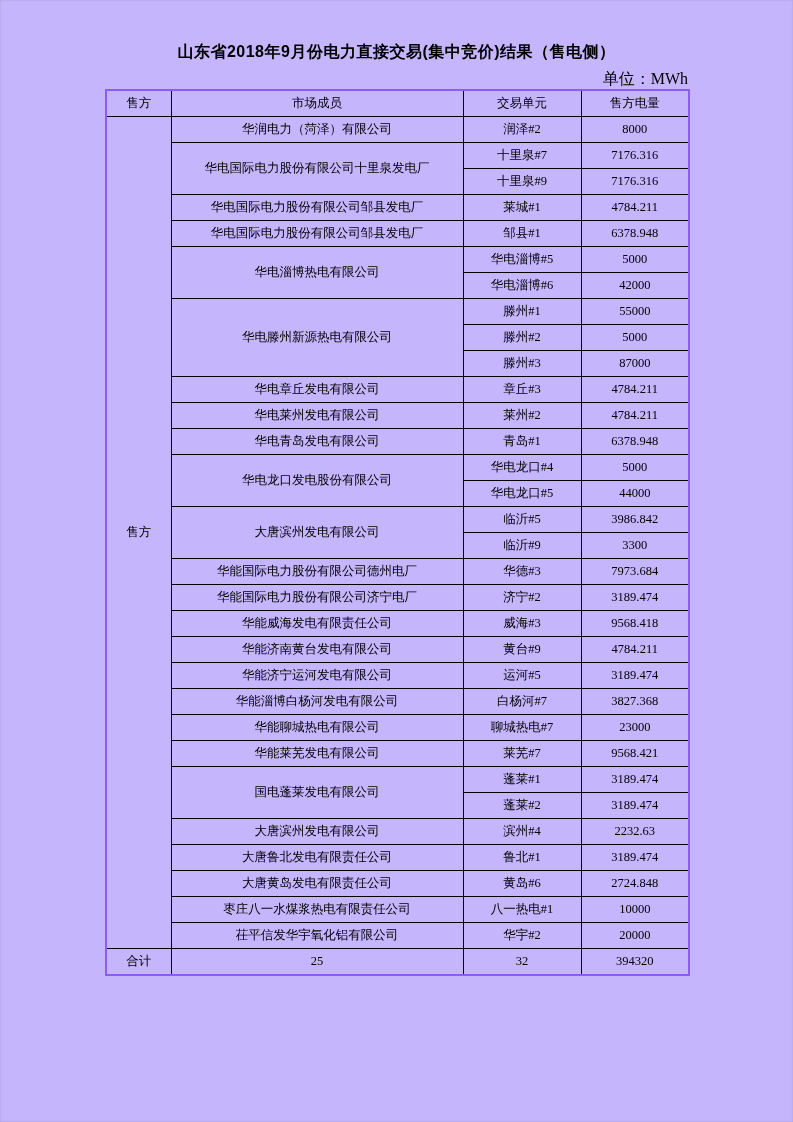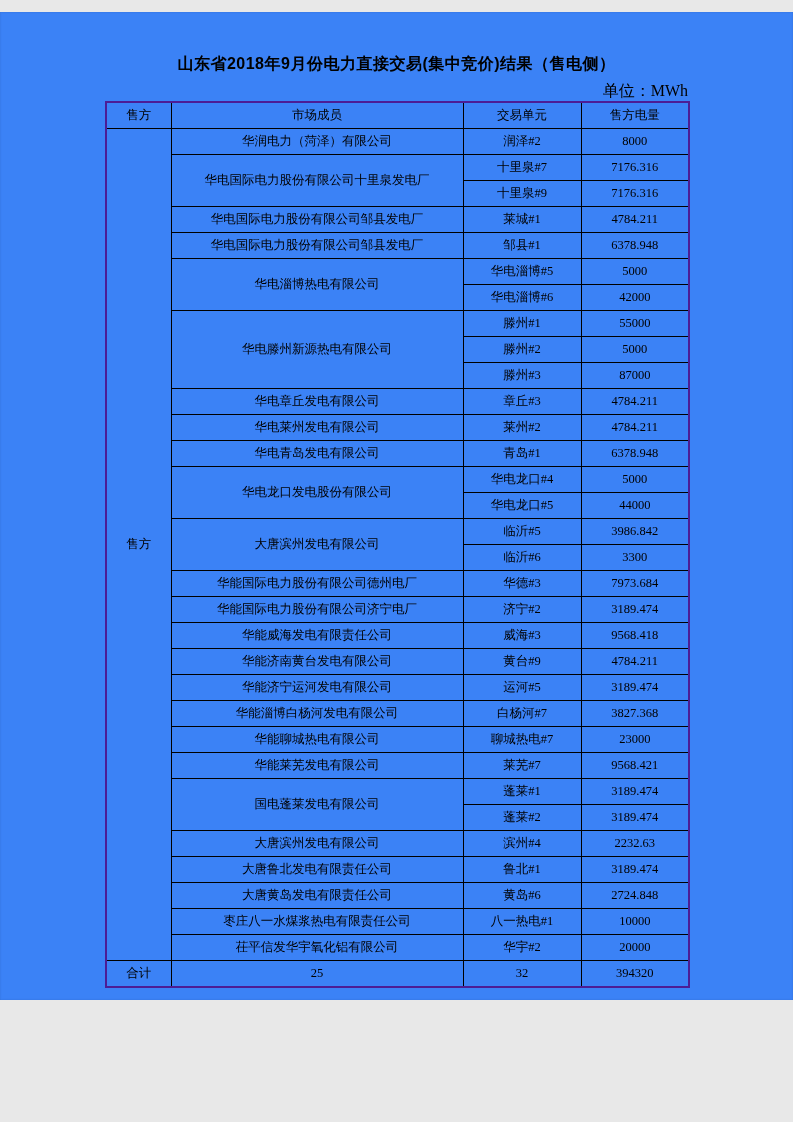--- a/index.html
+++ b/index.html
@@ -3,23 +3,23 @@
 <meta charset="utf-8">
 <style>
   html, body {
     margin: 0;
     padding: 0;
     background: #e8e8e8;
   }
   .page {
     position: relative;
     width: 793px;
-    height: 988px;
-    margin: 12px auto;
-    background: #3b82f6;
+    height: 1122px;
+    margin: 0 auto;
+    background: #c4b5fd;
     color: #000000;
     font-family: "Liberation Serif", "DejaVu Serif", serif;
     overflow: hidden;
     box-shadow: inset 0 0 2px rgba(0,0,0,0.15);
   }
   .title {
     position: absolute;
     top: 42px;
     left: 0;
     right: 0;
@@ -35,21 +35,21 @@
     right: 105px;
     font-size: 16px;
   }
   table.results {
     position: absolute;
     top: 89px;
     left: 105px;
     width: 583px;
     border-collapse: collapse;
     table-layout: fixed;
-    border: 2px solid #4c1d95;
+    border: 2px solid #8b5cf6;
   }
   table.results td, table.results th {
     border: 1px solid #000;
     text-align: center;
     vertical-align: middle;
     font-size: 12.5px;
     font-weight: normal;
     height: 25px;
     padding: 0 2px;
     overflow: hidden;
@@ -160,21 +160,21 @@
         <tr>
           <td>华电龙口#5</td>
           <td>44000</td>
         </tr>
         <tr>
           <td rowspan="2">大唐滨州发电有限公司</td>
           <td>临沂#5</td>
           <td>3986.842</td>
         </tr>
         <tr>
-          <td>临沂#6</td>
+          <td>临沂#9</td>
           <td>3300</td>
         </tr>
         <tr>
           <td>华能国际电力股份有限公司德州电厂</td>
           <td>华德#3</td>
           <td>7973.684</td>
         </tr>
         <tr>
           <td>华能国际电力股份有限公司济宁电厂</td>
           <td>济宁#2</td>

